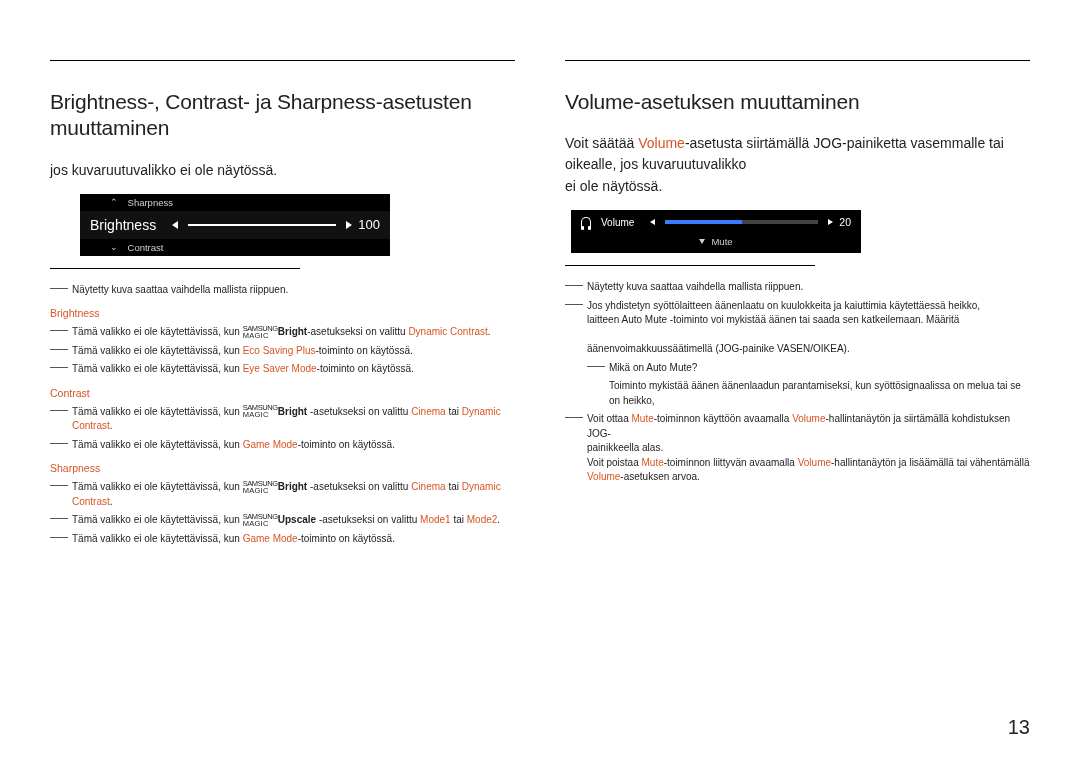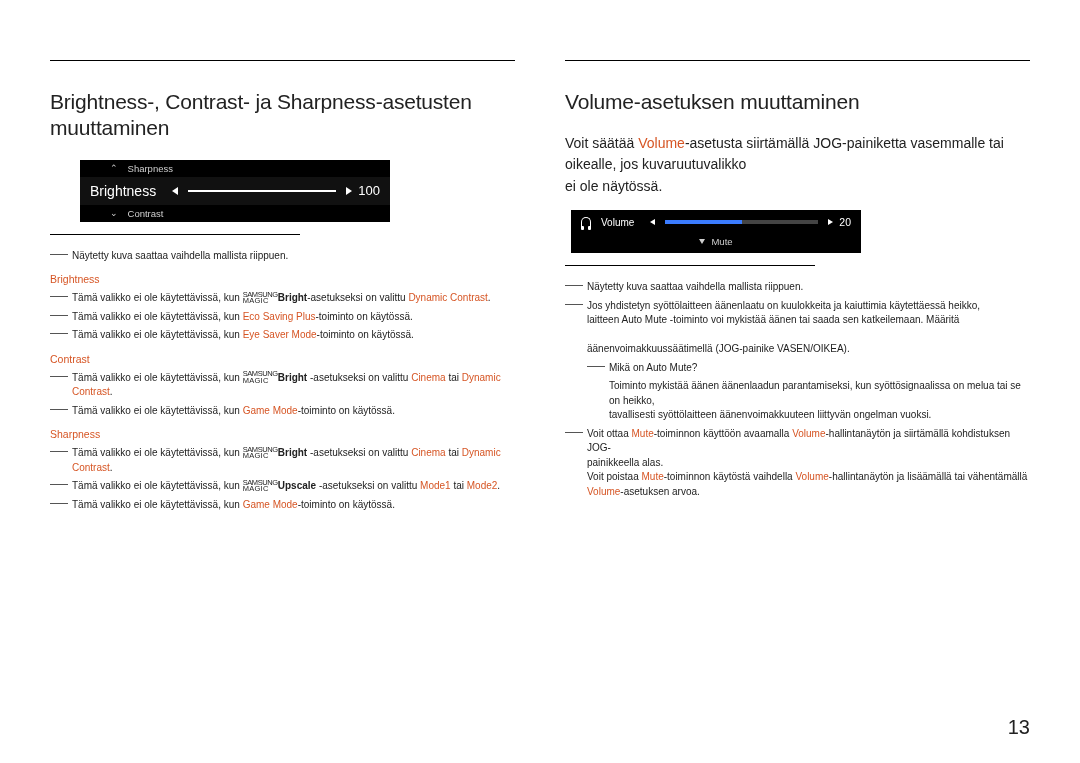--- a/index.html
+++ b/index.html
@@ -195,20 +195,21 @@
   }
 </style>
 </head>
 <body>
 
 <div class="columns">
 
   <div class="col">
     <div class="topline"></div>
     <h2>Brightness-, Contrast- ja Sharpness-asetusten muuttaminen</h2>
+    <p class="body">jos kuvaruutuvalikko ei ole näytössä.</p>
 
     <div class="osd-box">
       <div class="osd-row sub">
         <span class="osd-arrow">⌃</span>
         <span>Sharpness</span>
       </div>
       <div class="osd-row main">
         <span>Brightness</span>
         <div class="osd-slider">
           <span class="tri-left"></span>
@@ -321,29 +322,28 @@
       </span>
     </div>
 
     <div class="note-line sub">
       <span class="dash"></span>
         <span class="txt">Mikä on Auto Mute?</span>
     </div>
     <div class="note-line sub" style="padding-left:44px;">
       <span class="txt">
         <span>Toiminto mykistää äänen äänenlaadun parantamiseksi, kun syöttösignaalissa on melua tai se on heikko,</span><br>
-        <span>tavallisesti syöttölaitteen äänenvoimakkuuteen liittyvän ongelman vuoksi.</span>
       </span>
     </div>
 
     <div class="note-line">
       <span class="dash"></span>
       <span class="txt">
         <span>Voit ottaa </span><span class="kw">Mute</span><span>-toiminnon käyttöön avaamalla </span><span class="kw">Volume</span><span>-hallintanäytön ja siirtämällä kohdistuksen JOG-</span><br>
         <span>painikkeella alas.</span><br>
-        <span>Voit poistaa </span><span class="kw">Mute</span><span>-toiminnon käytöstä vaihdella </span><span class="kw">Volume</span><span>-hallintanäytön ja lisäämällä tai vähentämällä</span><br>
+        <span>Voit poistaa </span><span class="kw">Mute</span><span>-toiminnon liittyvän avaamalla </span><span class="kw">Volume</span><span>-hallintanäytön ja lisäämällä tai vähentämällä</span><br>
         <span class="kw">Volume</span><span>-asetuksen arvoa.</span>
       </span>
     </div>
   </div>
 </div>
 
 <div class="pagenum">13</div>
 
 </body></html>

